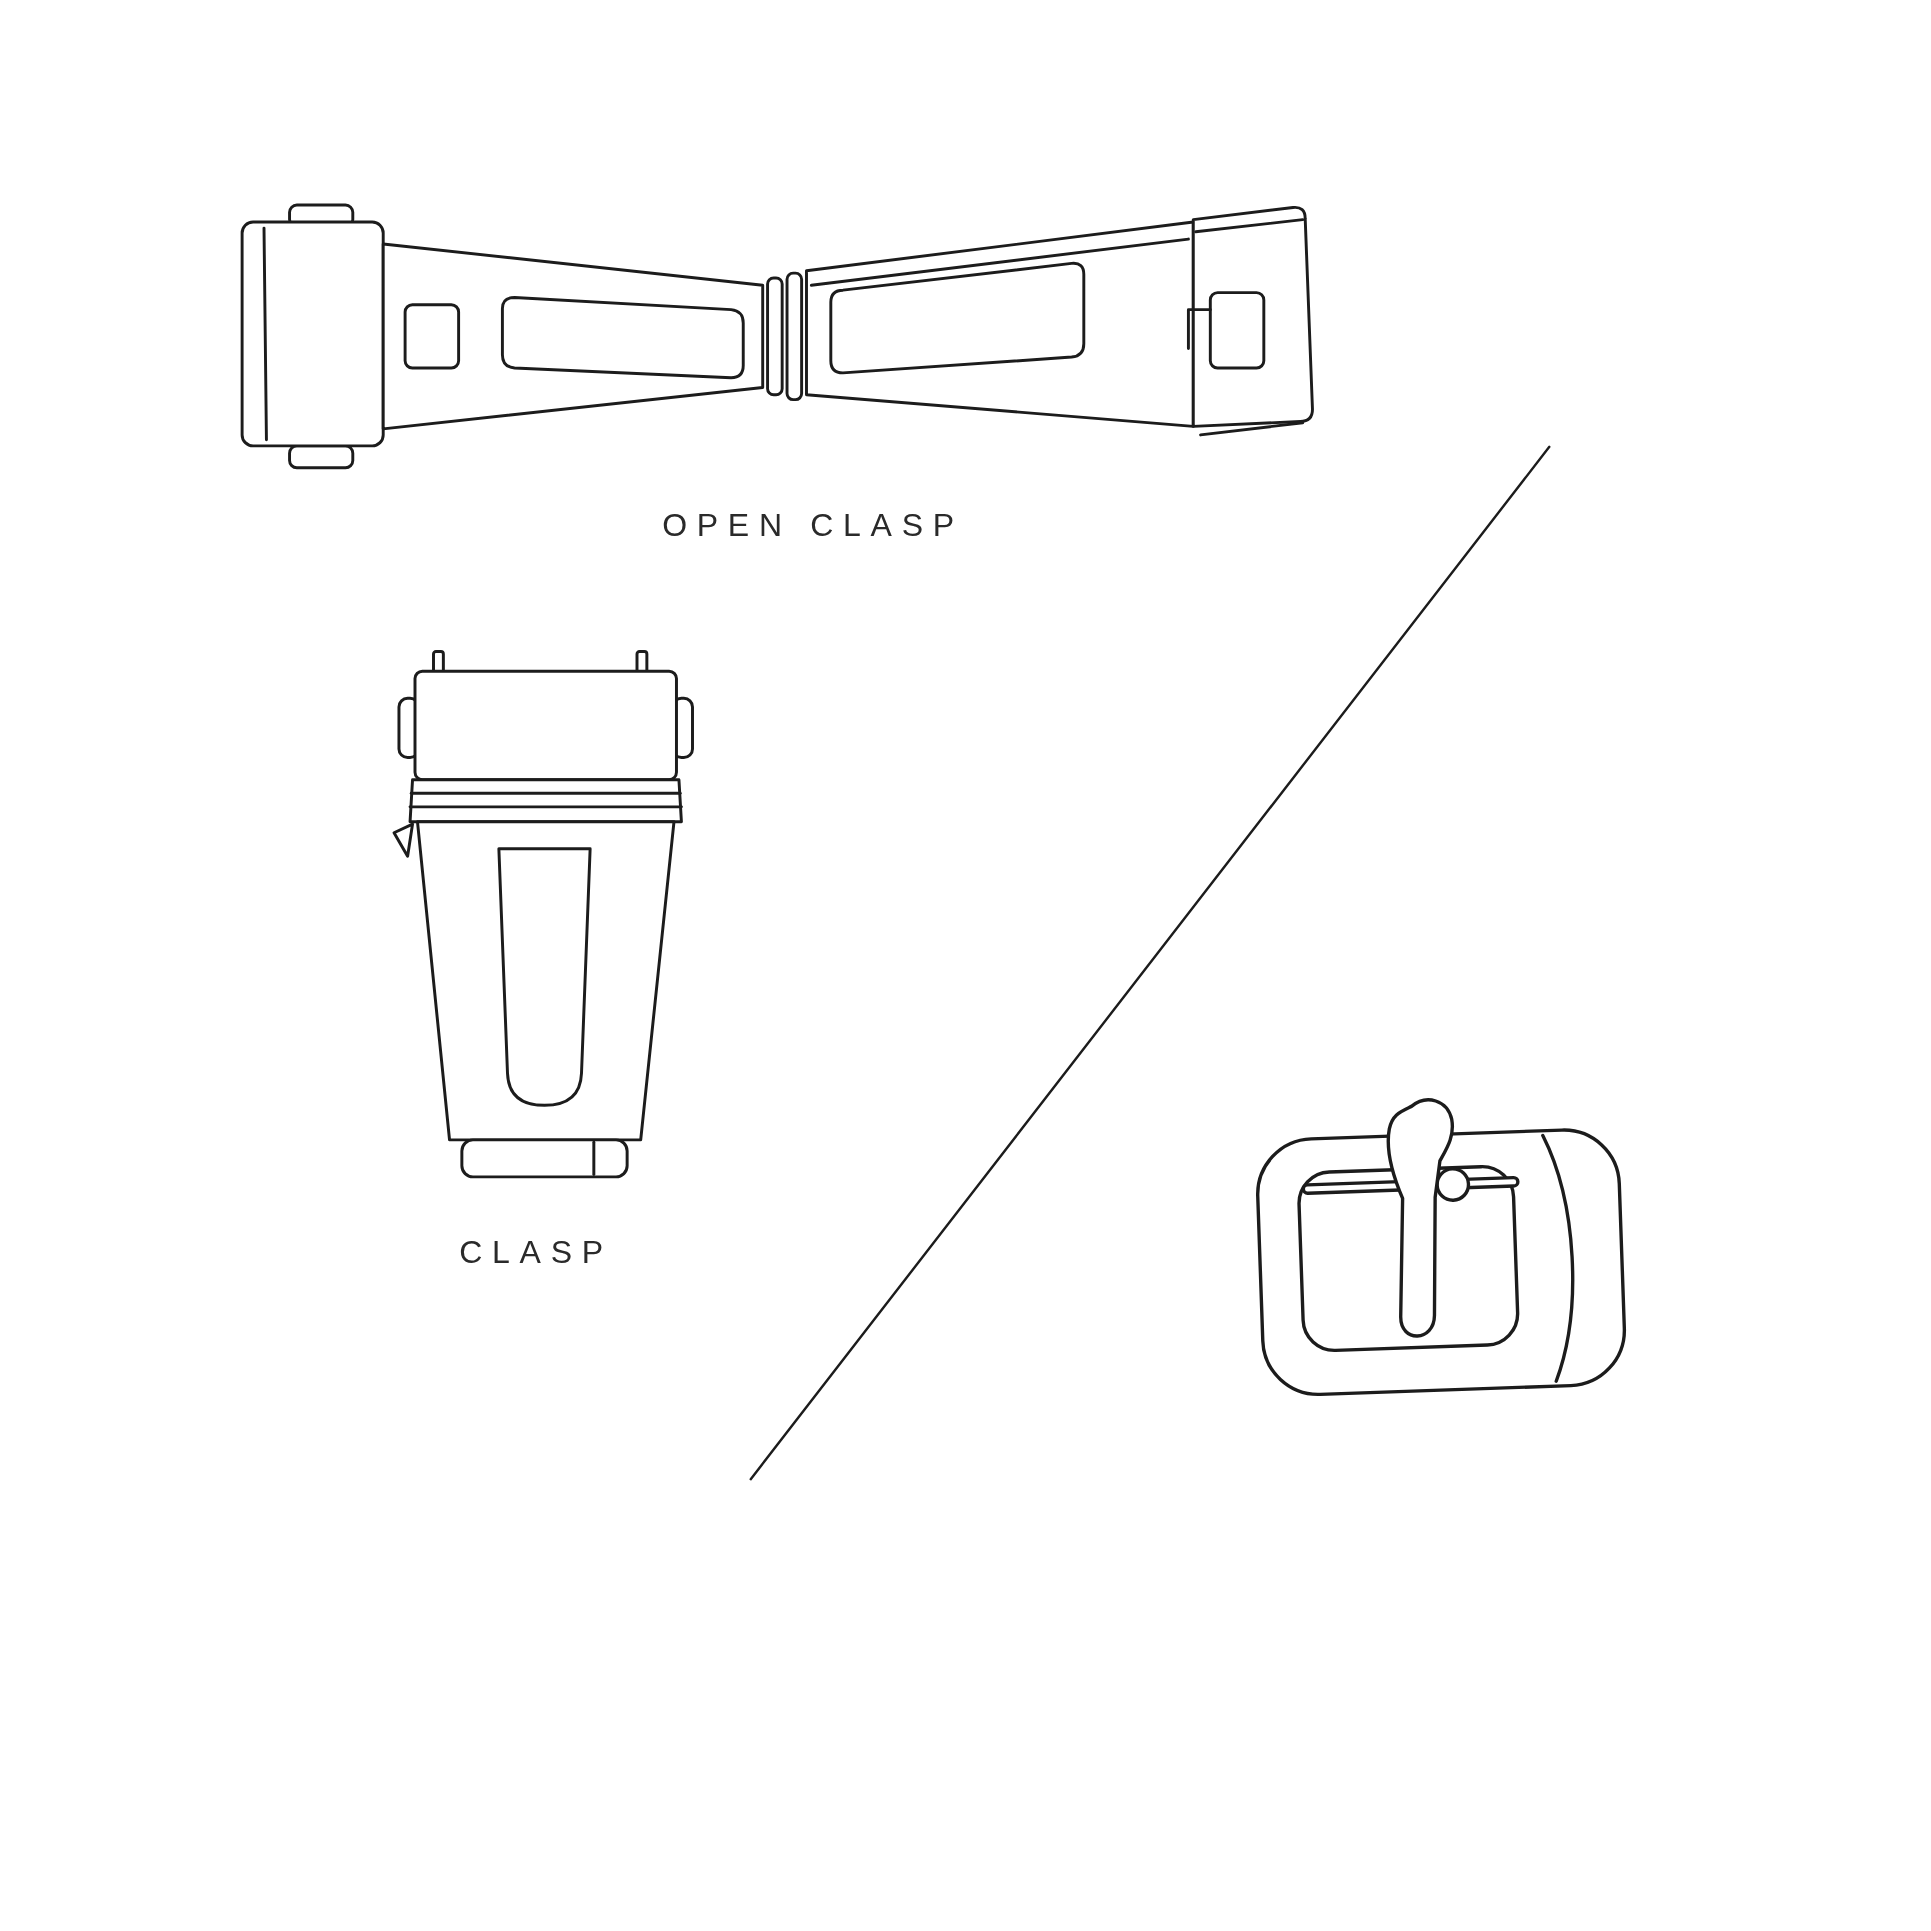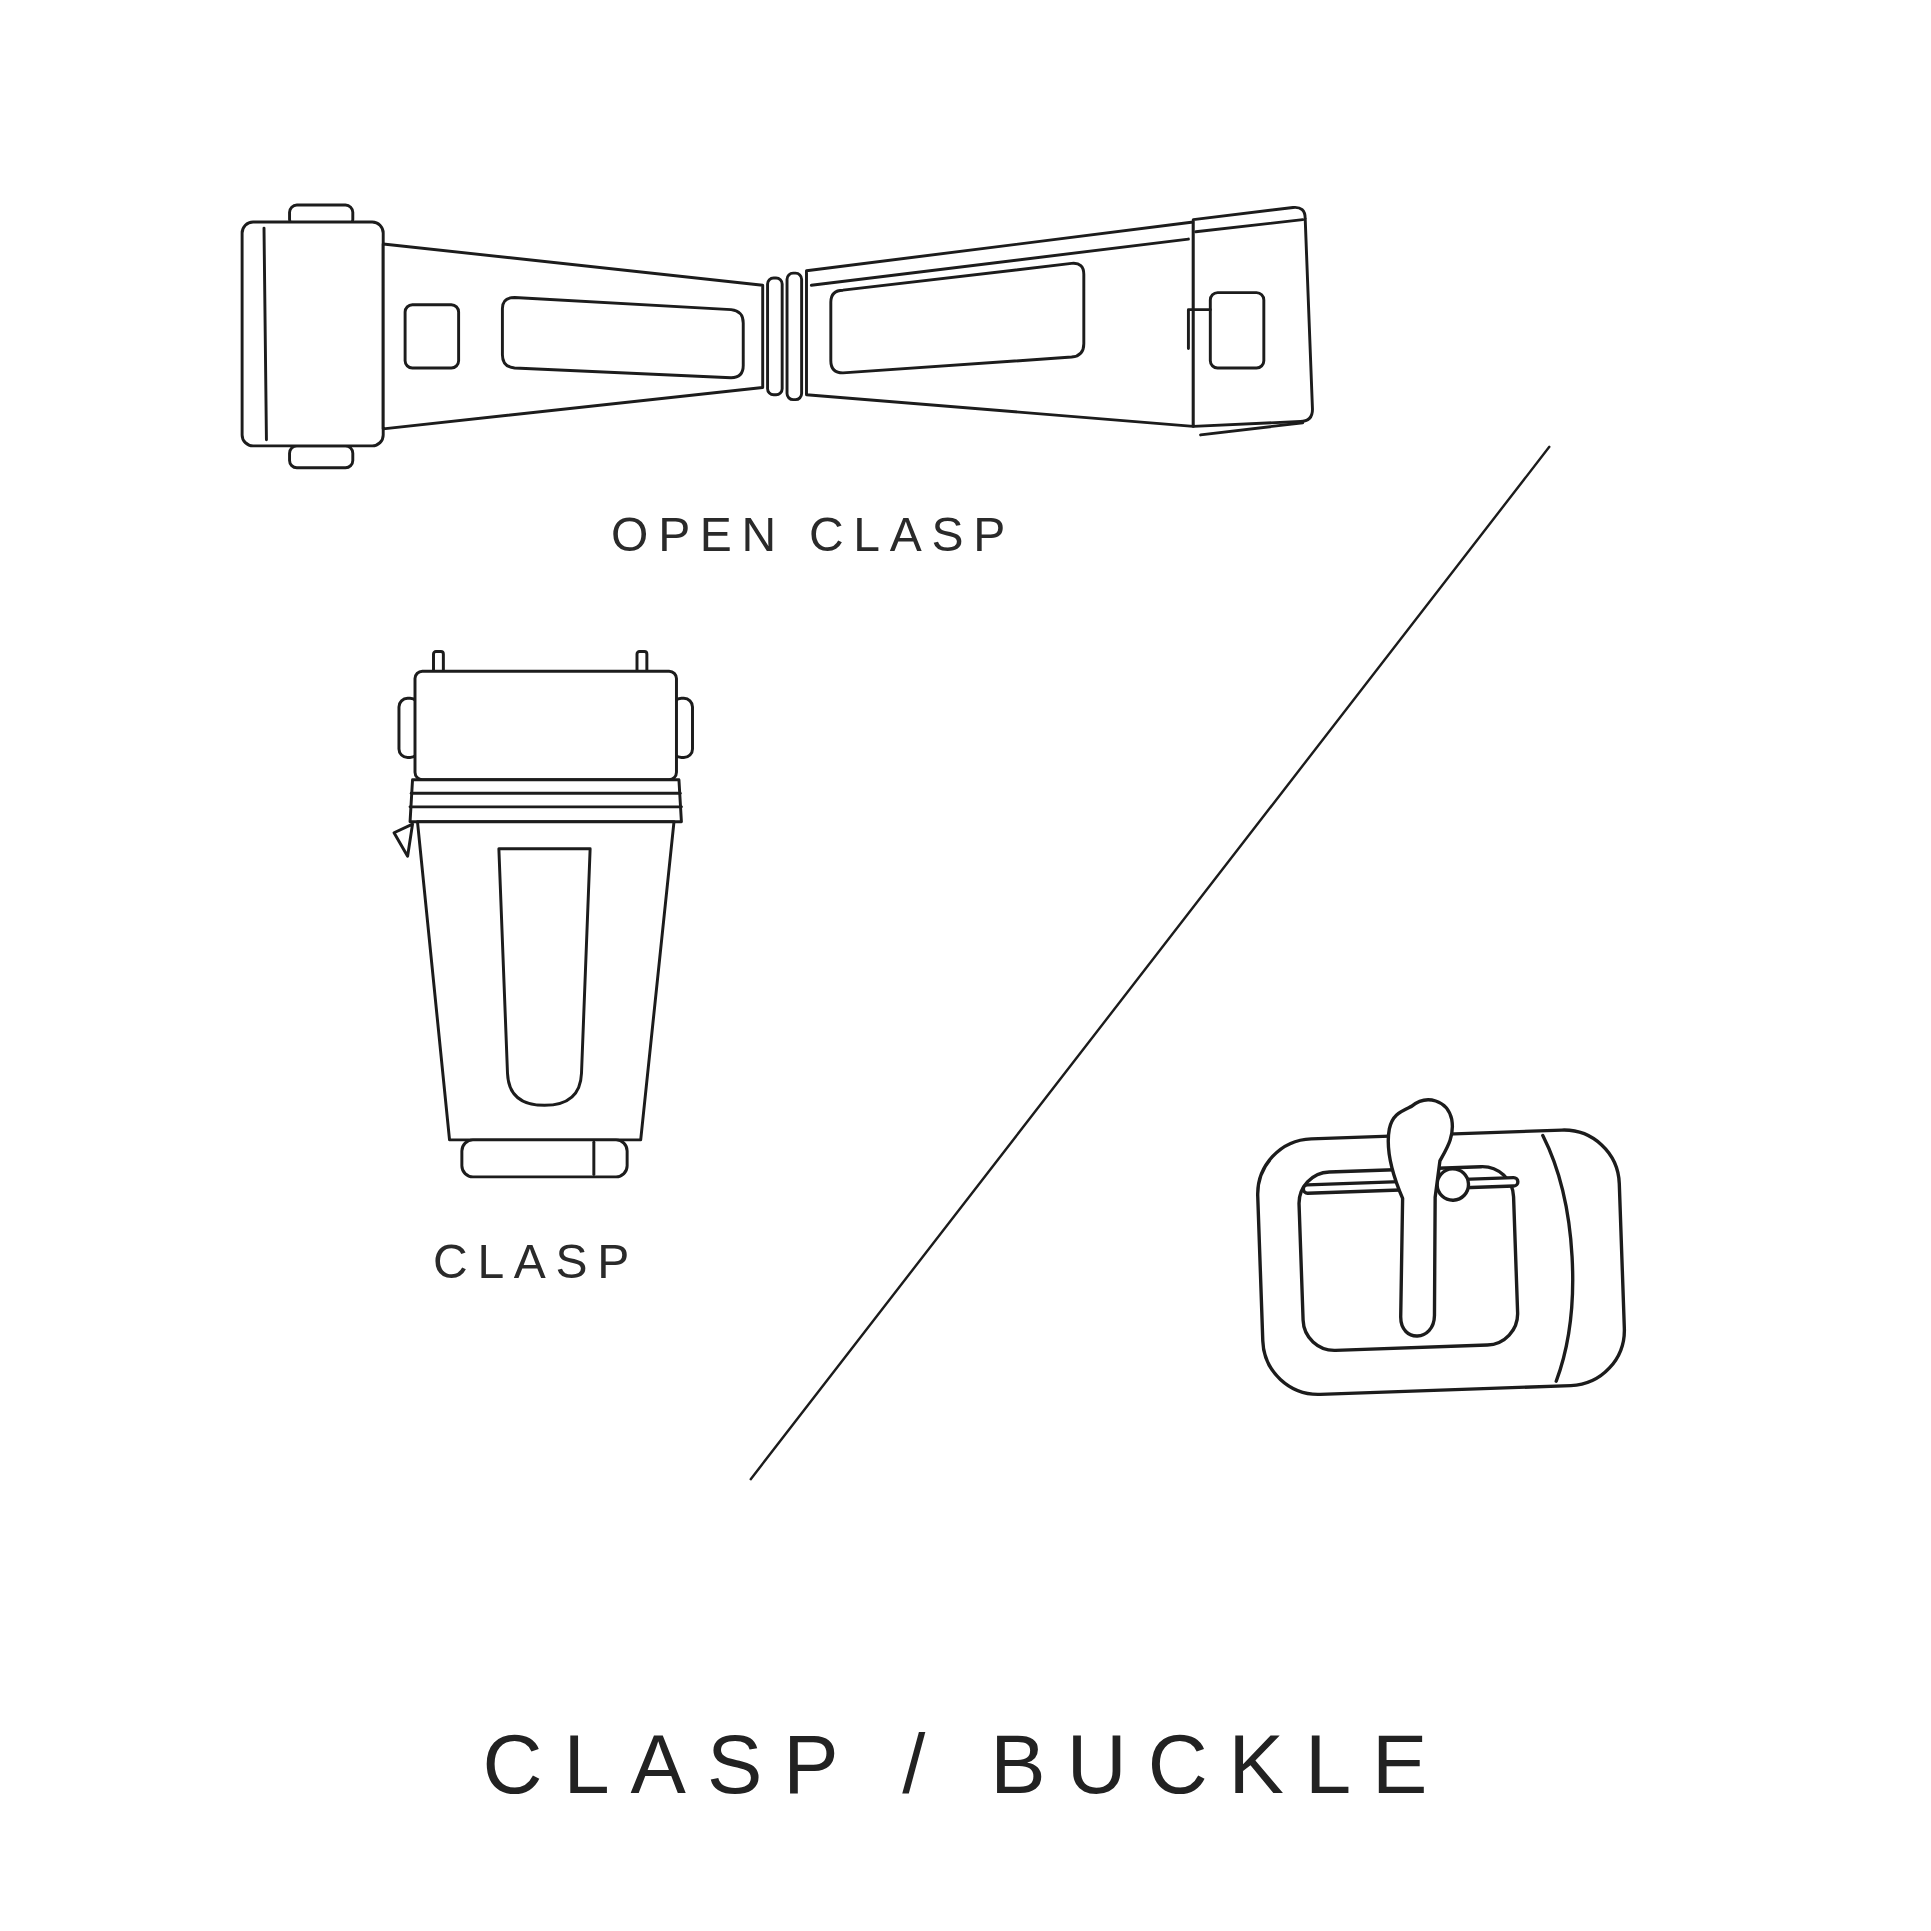--- a/index.html
+++ b/index.html
@@ -11,21 +11,21 @@
     position: relative;
     width: 1931px;
     height: 1931px;
     background: #ffffff;
     font-family: "Liberation Sans", sans-serif;
     overflow: hidden;
   }
   .abs { position: absolute; }
   .caption {
     color: #2a2a2a;
-    font-size: 48px;
+    font-size: 32px;
     letter-spacing: 9.7px;
     font-weight: 400;
     text-align: center;
   }
   .title {
     color: #222222;
     font-size: 83px;
     letter-spacing: 21px;
     font-weight: 400;
     text-align: center;
@@ -122,16 +122,15 @@
       <path class="ln" d="M 258,44 C 284,100 286,190 262,248"></path>
 
       <rect class="fw" x="58" y="78" width="178" height="7" rx="3.5"></rect>
 
       <circle class="fw" cx="182" cy="82" r="13"></circle>
 
       <path class="fw" d="M 150,16 C 163,6 180,12 183,28 C 185,42 178,52 172,62 L 167,92 L 163,190 C 162,212 134,212 135,190 L 140,92 C 133,74 127,52 131,34 C 134,22 141,20 150,16 Z"></path>
     </g>
   </svg>
 
-  <div class="abs title" style="left:0px; top:1717px; width:1931px;">CLASP / BUCKLE</div>
 
 </div>
 
 
 </body></html>

